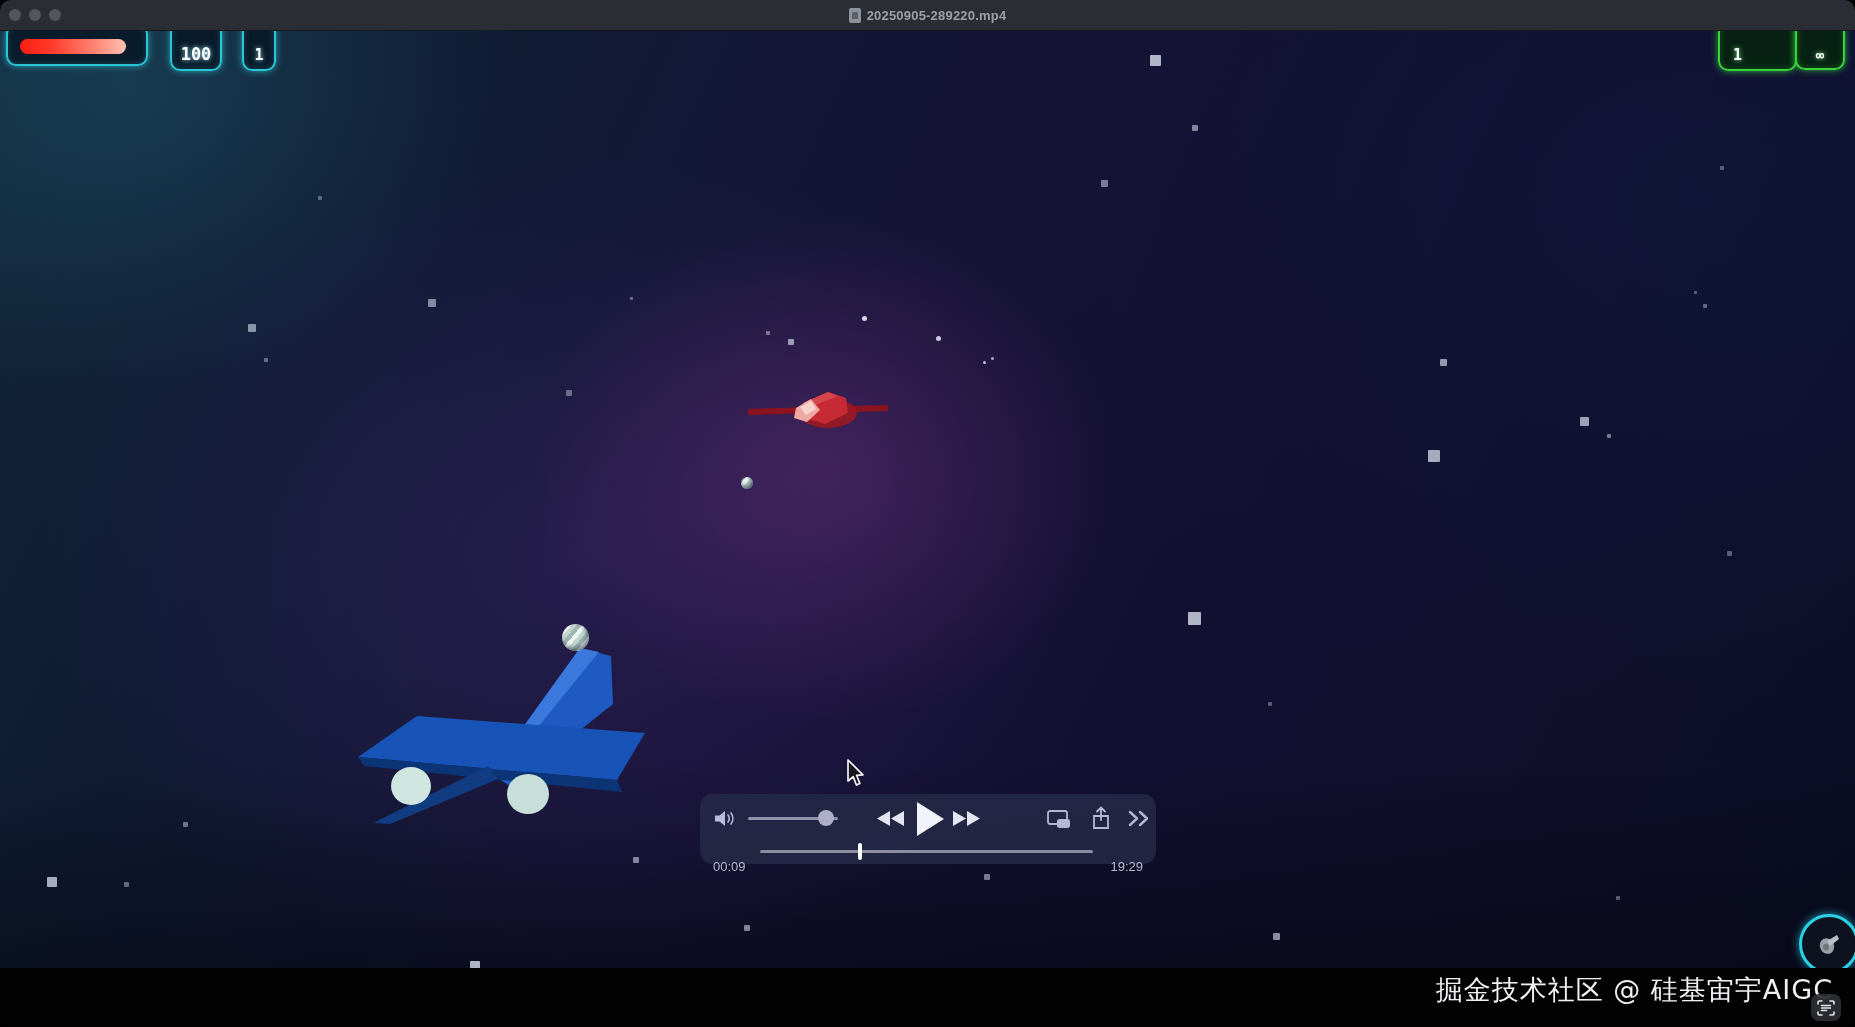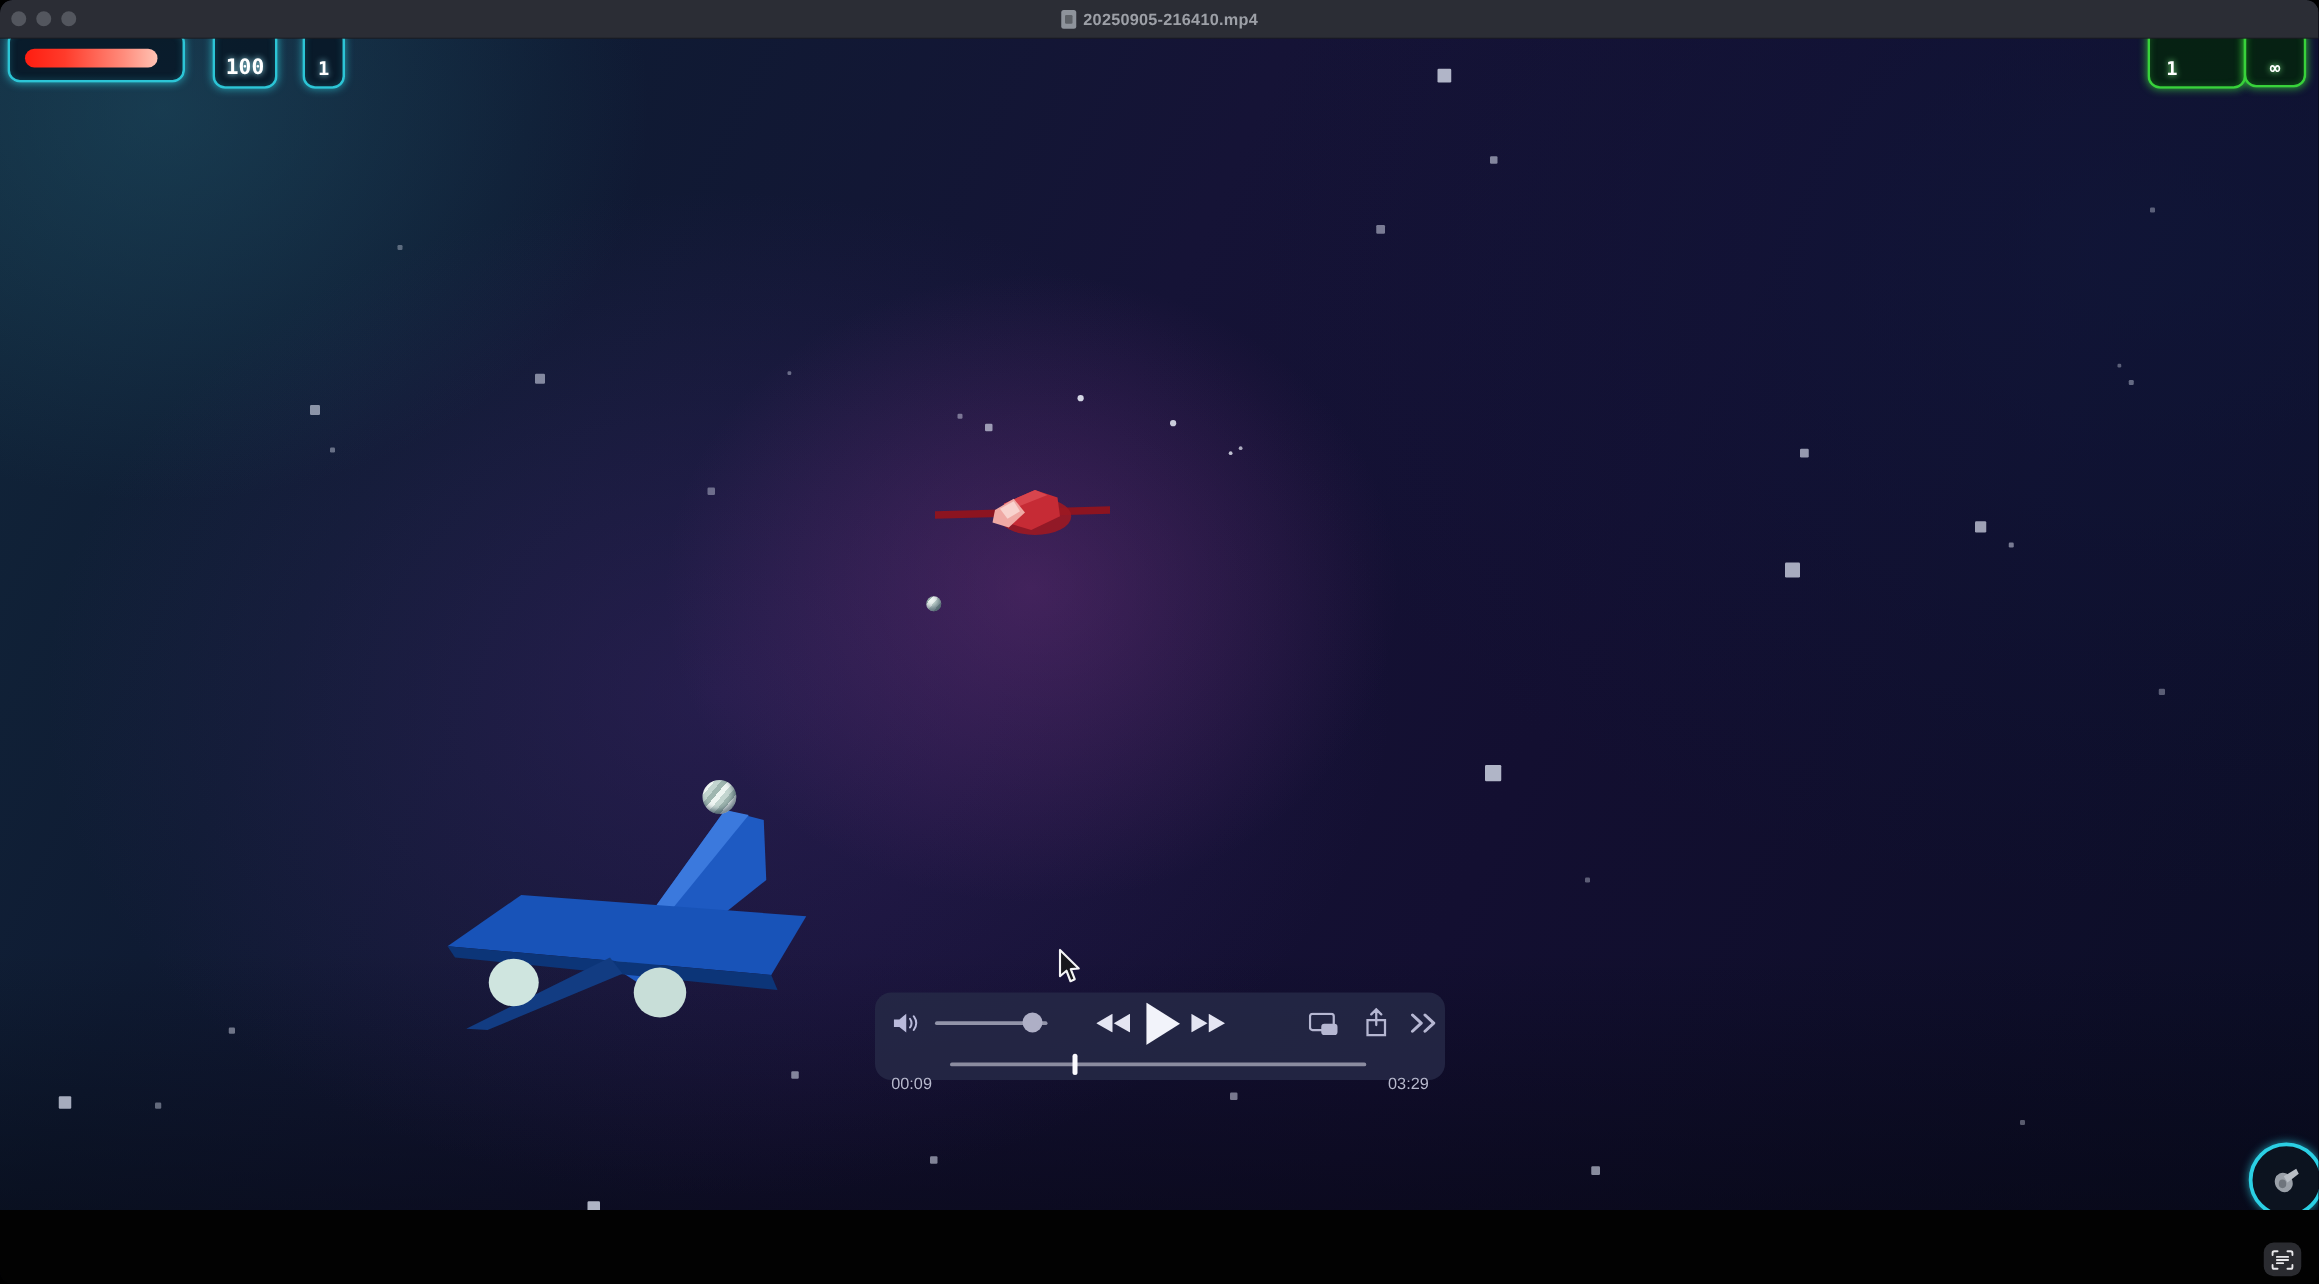--- a/index.html
+++ b/index.html
@@ -84,21 +84,21 @@
 <div class="app">
 
   <div class="titlebar">
     <div class="lights">
       <div class="light"></div>
       <div class="light"></div>
       <div class="light"></div>
     </div>
     <div class="title-wrap">
       <div class="doc-icon"></div>
-      <div class="win-title">20250905-216410.mp4</div>
+      <div class="win-title">20250905-289220.mp4</div>
     </div>
   </div>
 
   <div class="scene">
     <div id="starfield">
         <div class="star sq" style="left: 1150px; top: 25px; width: 11px; height: 11px; opacity: 0.85;"></div>
         <div class="star sq" style="left: 1192px; top: 95px; width: 6px; height: 6px; opacity: 0.6;"></div>
         <div class="star sq" style="left: 1101px; top: 150px; width: 7px; height: 7px; opacity: 0.55;"></div>
         <div class="star sq" style="left: 318px; top: 166px; width: 4px; height: 4px; opacity: 0.4;"></div>
         <div class="star sq" style="left: 248px; top: 294px; width: 8px; height: 8px; opacity: 0.65;"></div>
@@ -198,37 +198,38 @@
         <path d="M9 14 V2 M5 5.5 L9 1.5 L13 5.5" stroke="#b6b7d2" stroke-width="1.8" fill="none" stroke-linecap="round"></path>
       </svg>
       <svg class="c-abs" style="left:428px;top:16px" width="22" height="17" viewBox="0 0 22 17">
         <path d="M2 2 l7 6.5 L2 15 M12 2 l7 6.5 L12 15" stroke="#b6b7d2" stroke-width="2.4" fill="none" stroke-linecap="round" stroke-linejoin="round"></path>
       </svg>
 
       <div class="c-abs seek-row-time" style="left:13px">00:09</div>
       <div class="c-abs seek-track">
         <div class="playhead" style="left: calc(30% - 2px);"></div>
       </div>
-      <div class="c-abs seek-row-time" style="right:13px">03:29</div>
+      <div class="c-abs seek-row-time" style="right:13px">19:29</div>
     </div>
 
     <div class="orb">
       <svg width="26" height="26" viewBox="0 0 26 26">
         <ellipse cx="11" cy="15" rx="7" ry="8" fill="#9aa0a8" transform="rotate(-25 11 15)"></ellipse>
         <polygon points="11,10 21,4 23,8 14,15" fill="#b9bec5"></polygon>
         <ellipse cx="10" cy="16" rx="3" ry="3.5" fill="#6f757d"></ellipse>
       </svg>
     </div>
 
     <svg class="cursor" width="20" height="29" viewBox="0 0 20 29">
       <path d="M3 2 L3 23 L8.2 18.6 L11.4 27 L14.8 25.4 L11.6 17.3 L18 16.8 Z" fill="#17171d" stroke="#f4f4f6" stroke-width="1.7" stroke-linejoin="round"></path>
     </svg>
   </div>
 
   <div class="bottombar">
+    <div class="watermark">掘金技术社区 @ 硅基宙宇AIGC</div>
     <div class="scanbtn">
       <svg width="18" height="16" viewBox="0 0 18 16">
         <path d="M1 4 V2.5 Q1 1 2.5 1 H5 M13 1 h2.5 Q17 1 17 2.5 V4 M17 12 v1.5 Q17 15 15.5 15 H13 M5 15 H2.5 Q1 15 1 13.5 V12" stroke="#e8e8ea" stroke-width="1.6" fill="none" stroke-linecap="round"></path>
         <path d="M4.5 5.5 h9 M4.5 8 h9 M4.5 10.5 h5" stroke="#e8e8ea" stroke-width="1.5" stroke-linecap="round"></path>
       </svg>
     </div>
   </div>
 
 </div>
 

